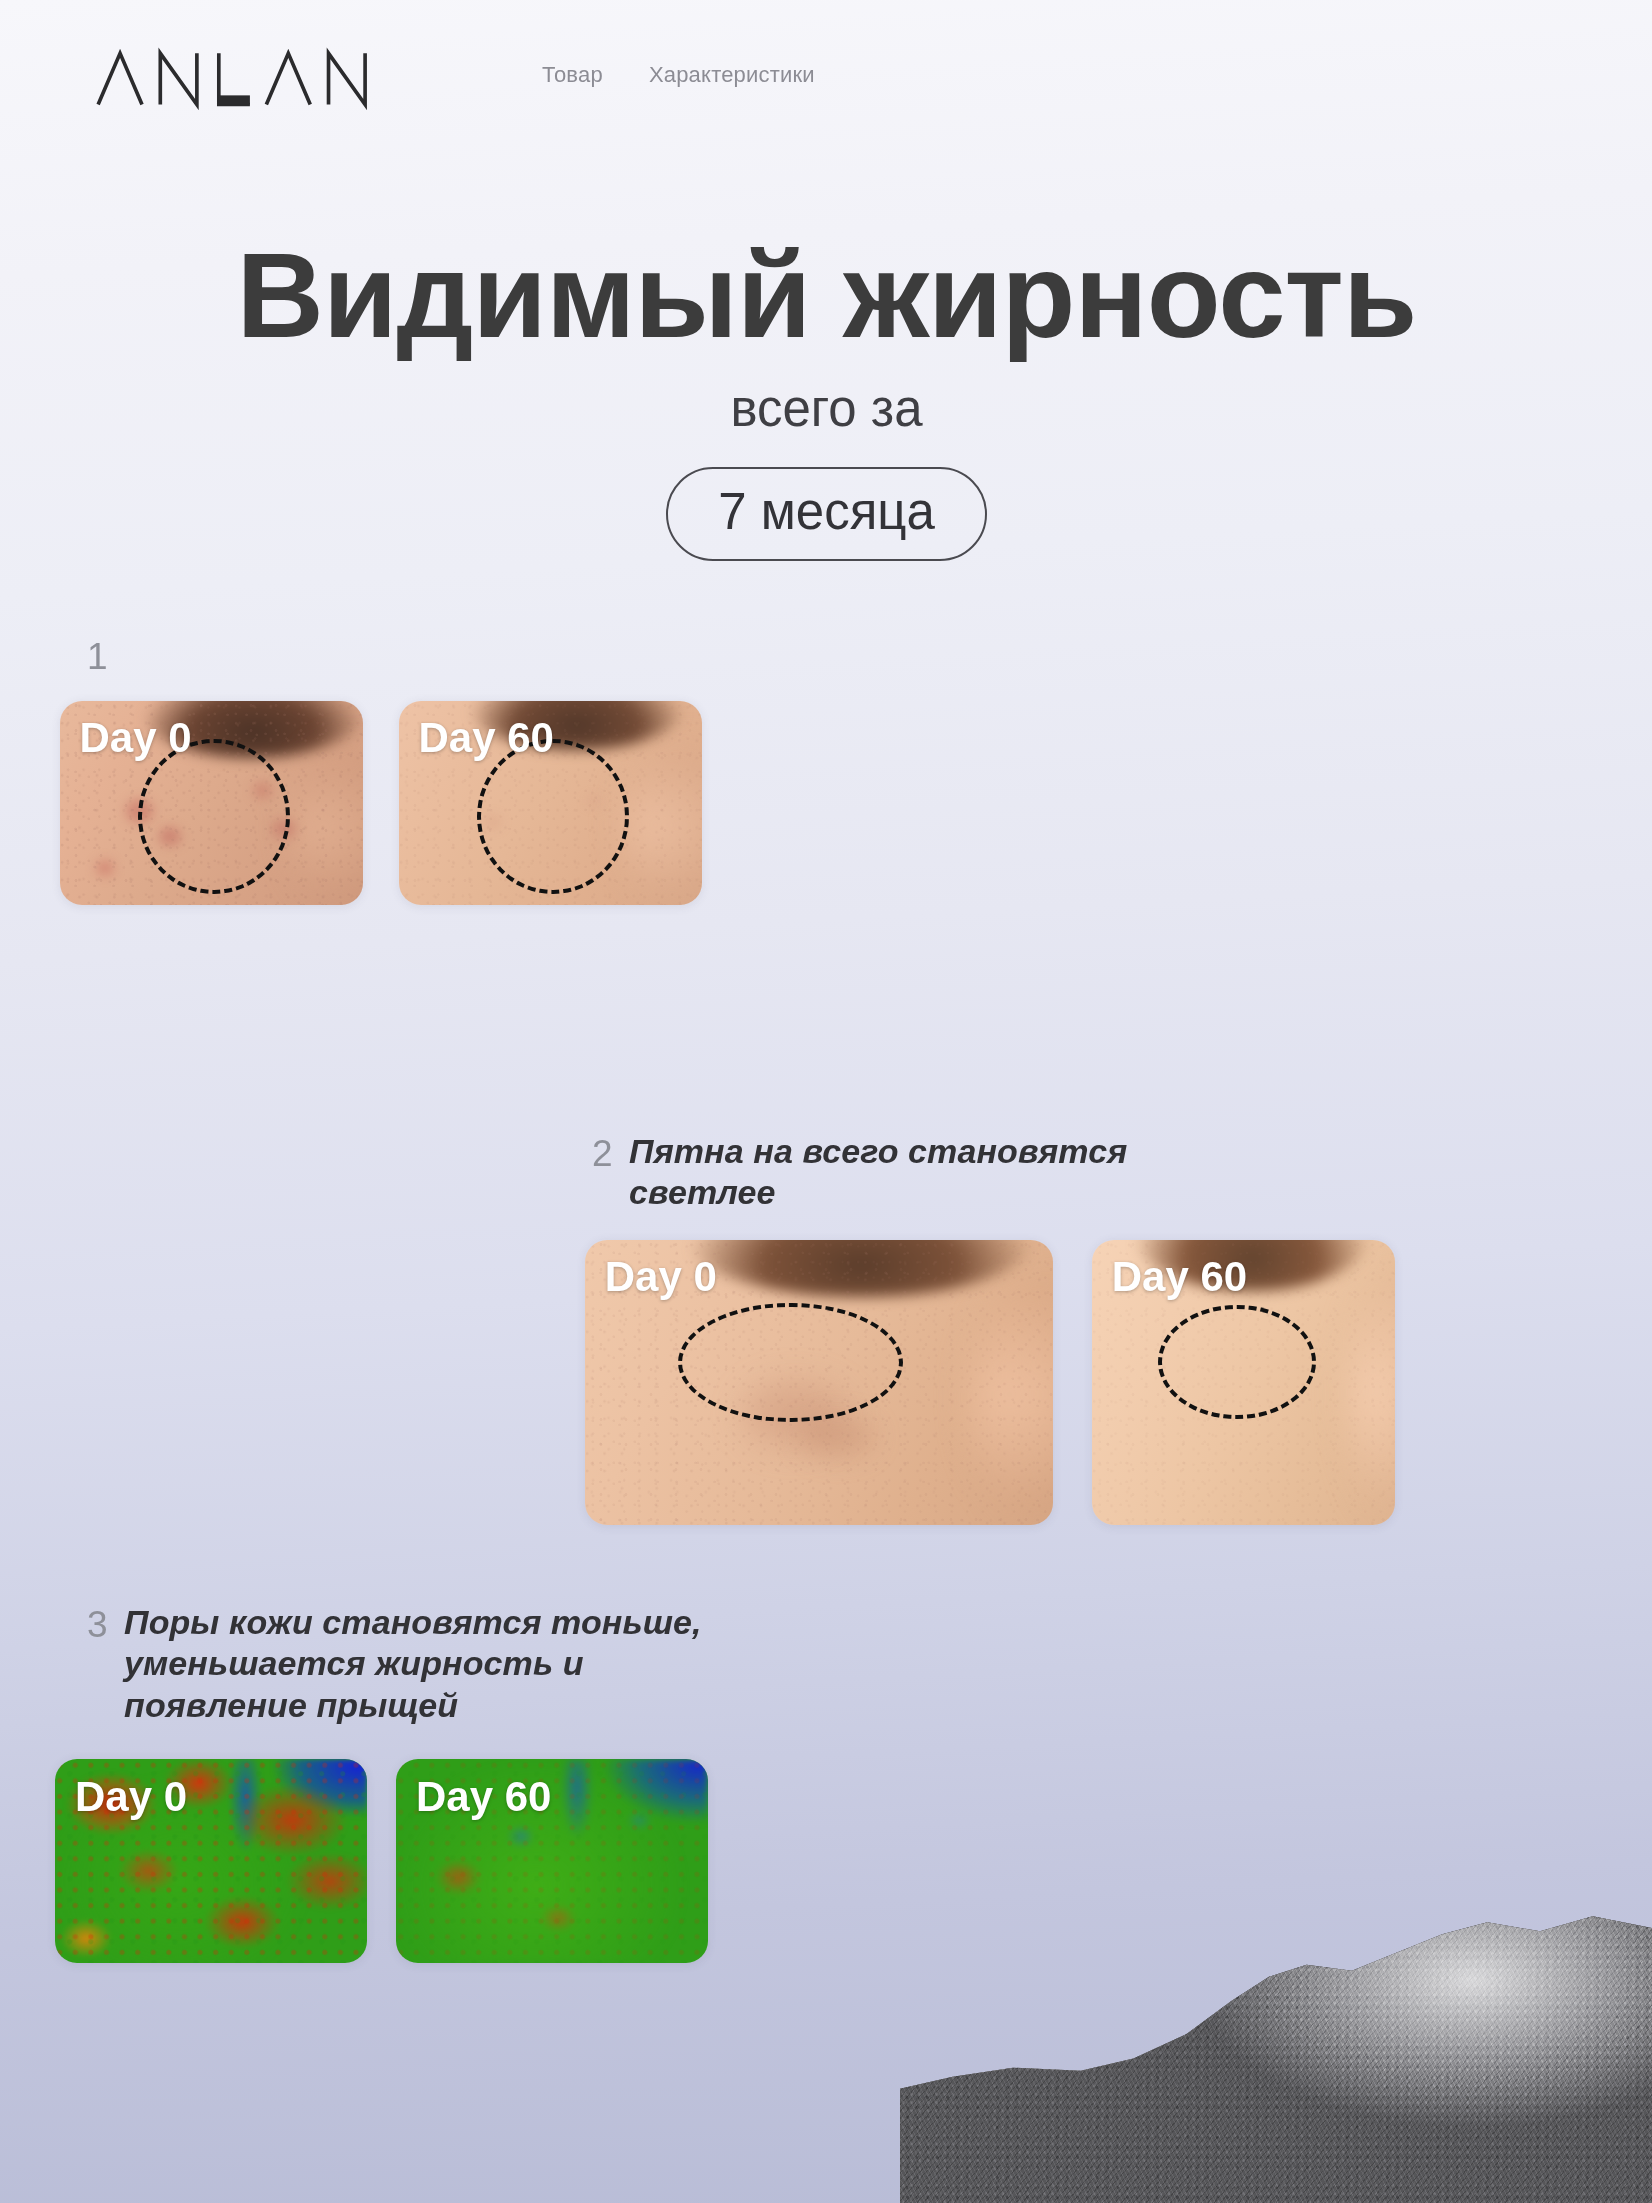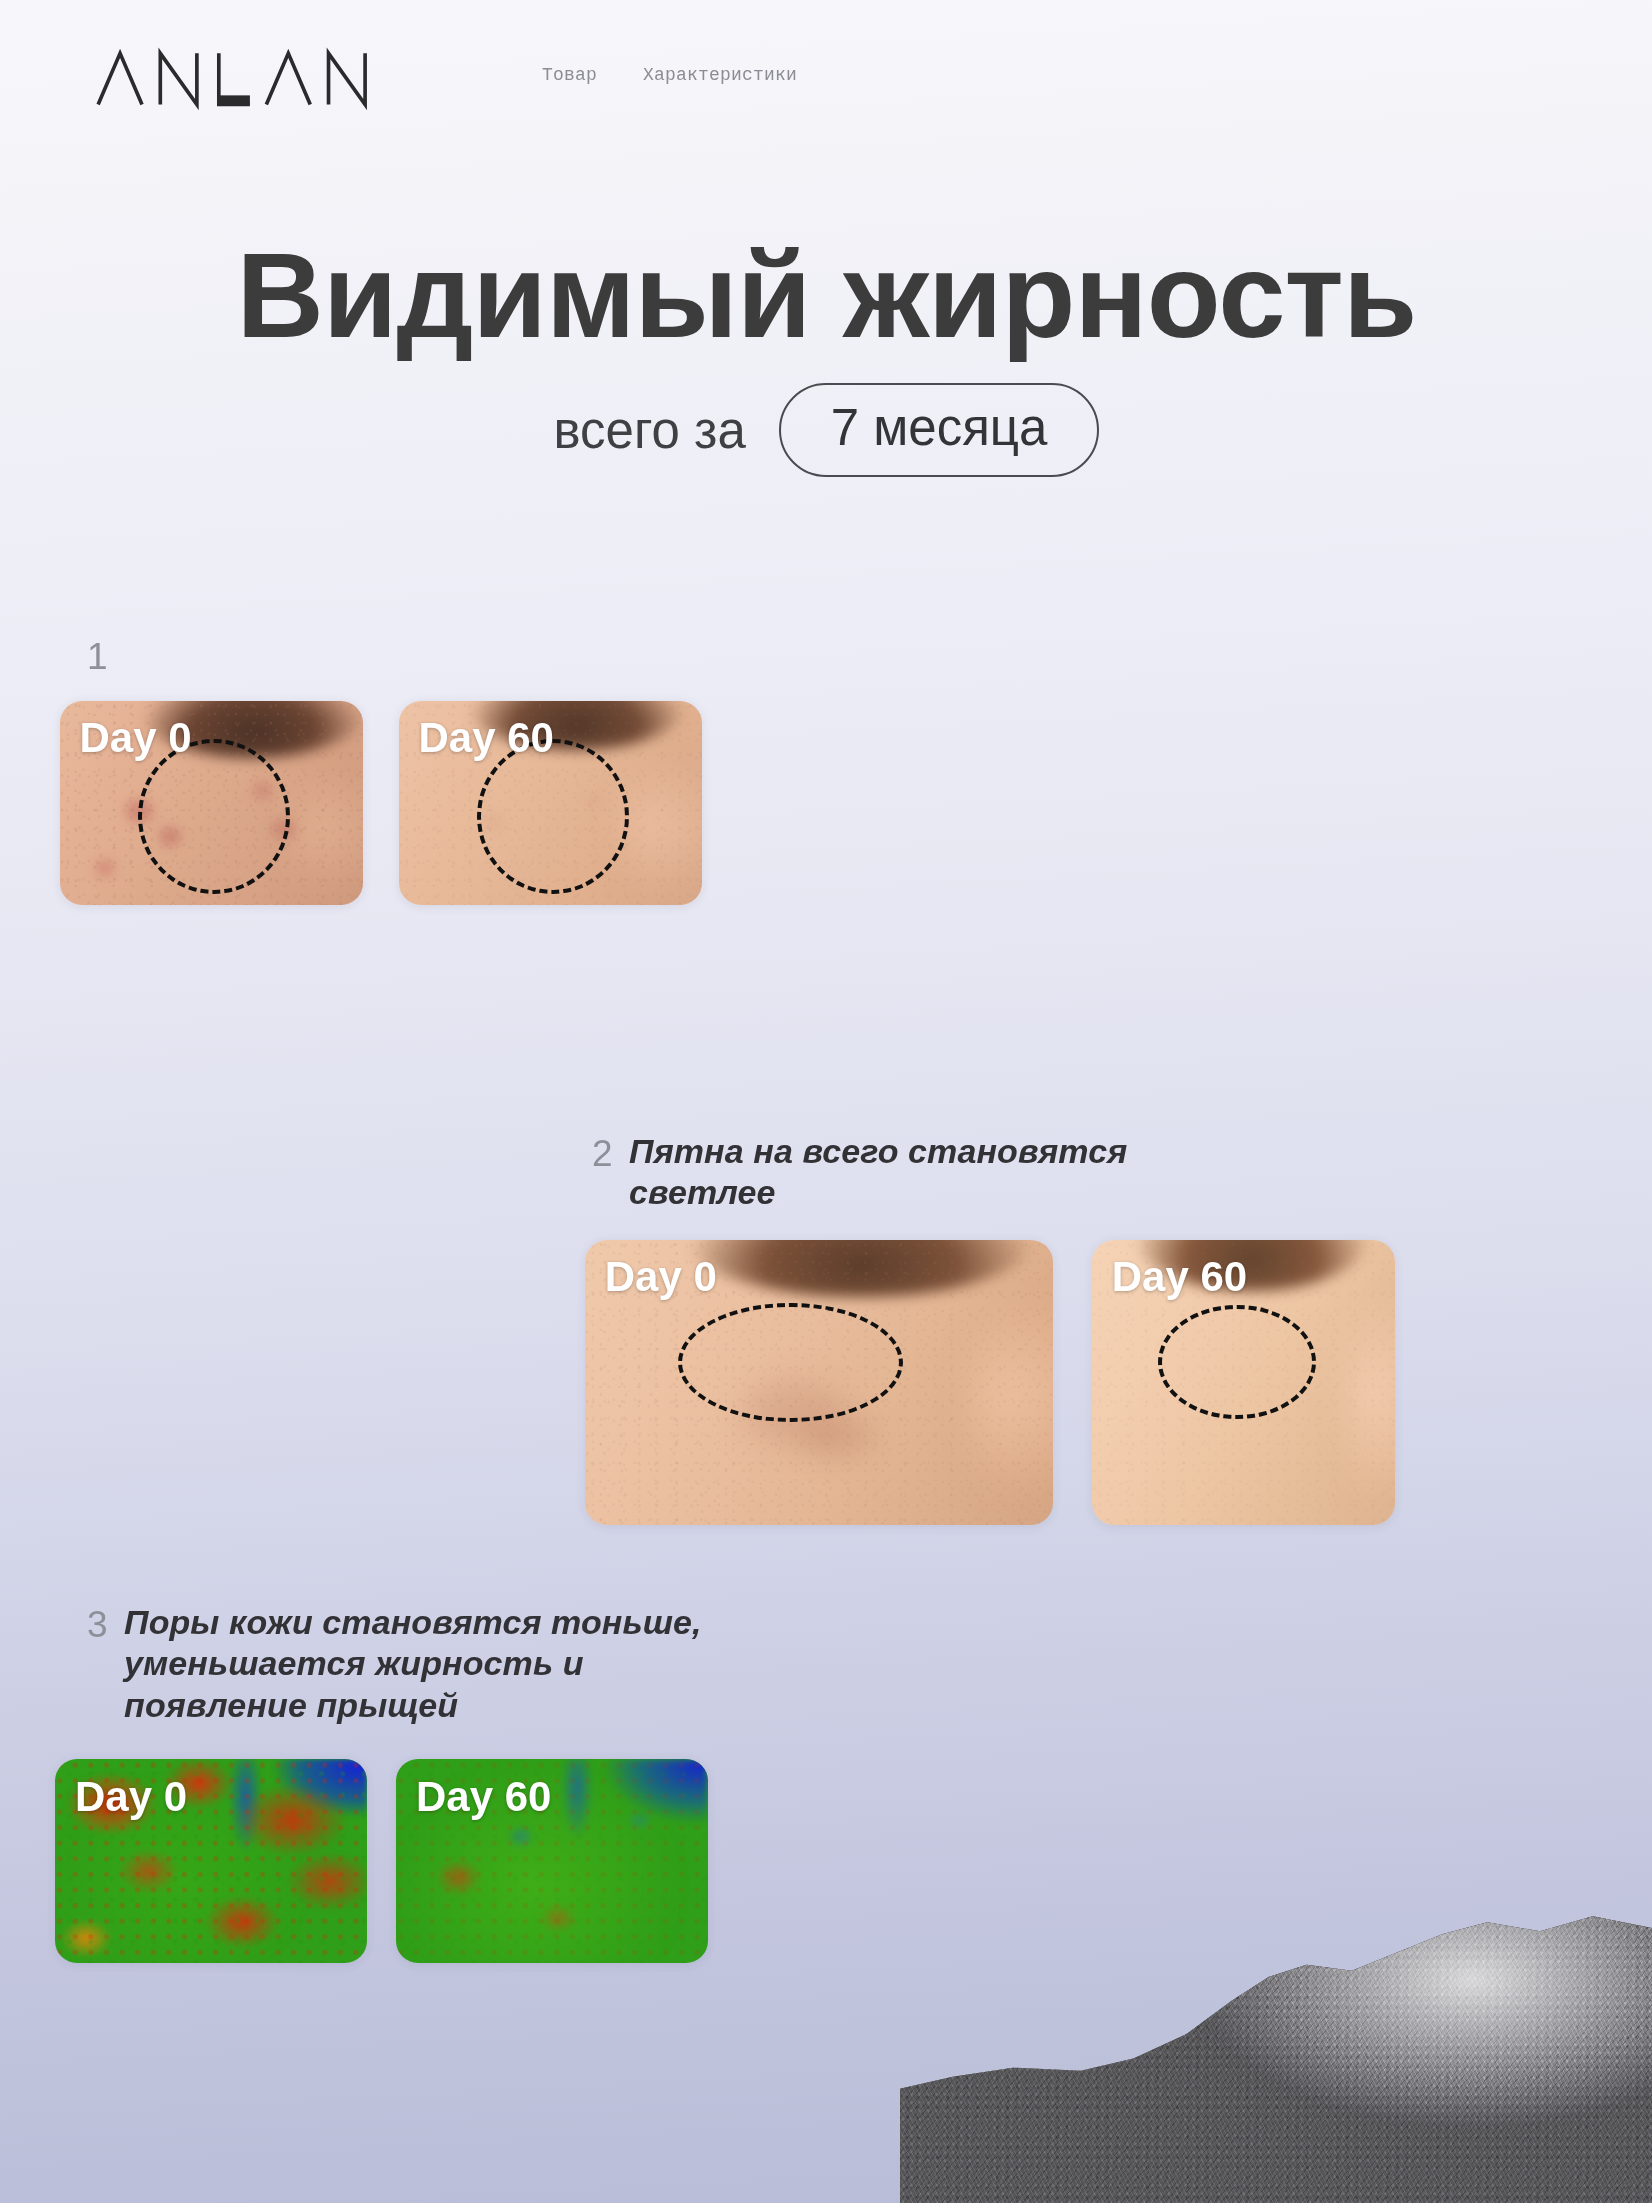--- a/index.html
+++ b/index.html
@@ -40,28 +40,28 @@
 
   .nav-links {
     position:absolute;
     left:542px; top:46px;
     display:flex;
     align-items:center;
     gap:46px;
     height:57px;
   }
   .nav-link {
-    font-size:18px;
+    font-size:22px;
     color:#8c8c94;
     letter-spacing:0.2px;
     white-space:nowrap;
     line-height:1;
     background:none;
     border:none;
-    font-family:Liberation Mono, monospace;
+    font-family:Liberation Sans, sans-serif;
     cursor:pointer;
     padding:0;
   }
   .nav-link.pill {
     color:#2d2d2d;
     border:1.8px solid #4a4a4a;
     border-radius:31px;
     padding:12px 31px 13.8px;
     background:transparent;
   }
@@ -80,20 +80,21 @@
     letter-spacing:-0.9px;
     line-height:1.02;
     white-space:nowrap;
   }
   .hero-sub {
     margin-top:26px;
     display:flex;
     align-items:center;
     justify-content:center;
     gap:33px;
+    flex-direction:column;
   }
   .hero-sub-text {
     font-size:51px;
     color:#3f3f44;
     font-weight:normal;
     line-height:1;
   }
   .hero-sub-pill {
     font-size:51px;
     color:#333338;

